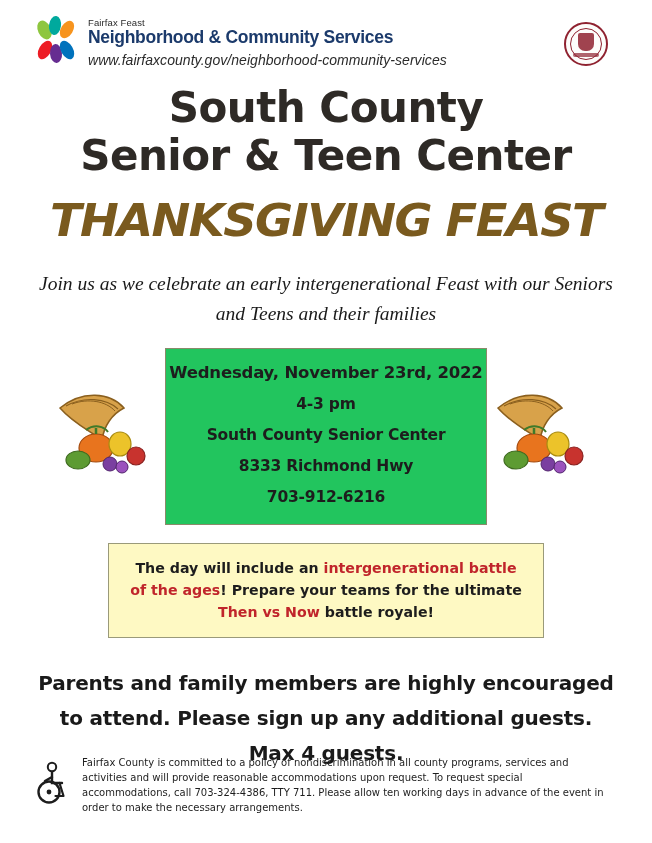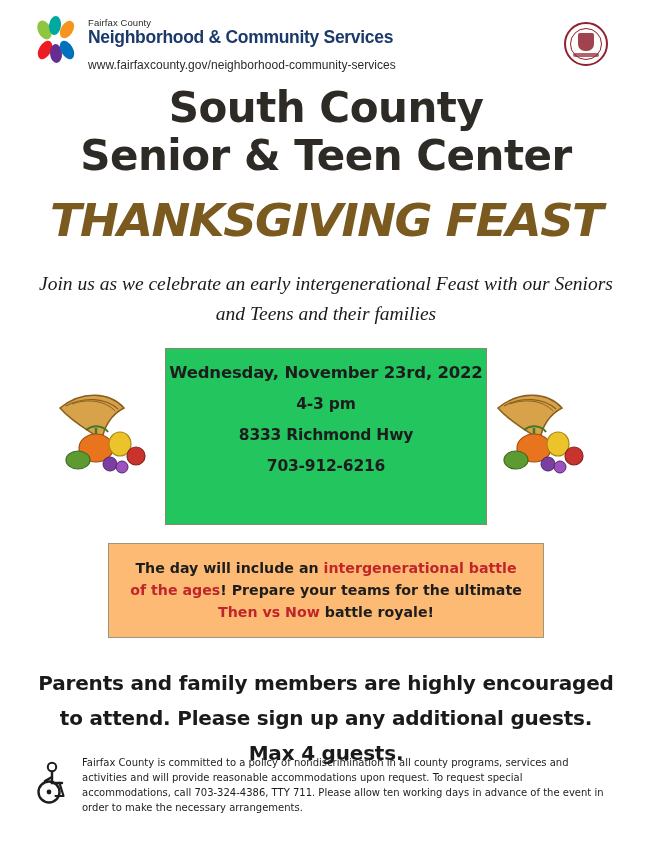--- a/index.html
+++ b/index.html
@@ -63,24 +63,25 @@
     letter-spacing: 0.1px;
   }
   .logo-line2 {
     font-size: 17.5px;
     font-weight: bold;
     color: #1b3a6b;
     letter-spacing: -0.3px;
     line-height: 1.05;
   }
   .logo-line3 {
-    font-size: 12px;
+    font-size: 14px;
     color: #2b2b2b;
     letter-spacing: 0.05px;
-    margin-top: 13px;
+    margin-top: 7px;
+    font-style: italic;
   }
   .county-seal {
     position: absolute;
     right: 44px;
     top: 22px;
     width: 44px;
     height: 44px;
     border-radius: 50%;
     border: 2px solid #8f2230;
     background: #fdfdfb;
@@ -183,21 +184,21 @@
     width: 110px;
     height: 92px;
   }
   .cornucopia.left  { left: 52px; }
   .cornucopia.right { right: 52px; }
 
   
   .battle-box {
     margin: 10px auto 0 auto;
     width: 436px;
-    background: #fdba74;
+    background: #fef9c3;
     border: 1px solid #9a9a7a;
     box-sizing: border-box;
     padding: 13px 20px 14px 20px;
     text-align: center;
     font-family: "DejaVu Sans", sans-serif;
     font-weight: bold;
     font-size: 14.2px;
     line-height: 1.55;
     color: #1d1d1d;
   }
@@ -249,21 +250,21 @@
     <div class="ncs-mark">
       <span class="blob b1"></span>
       <span class="blob b2"></span>
       <span class="blob b3"></span>
       <span class="blob b4"></span>
       <span class="blob b5"></span>
       <span class="blob b6"></span>
       <span class="ncs-text">NCS</span>
     </div>
     <div class="logo-text">
-      <div class="logo-line1">Fairfax County</div>
+      <div class="logo-line1">Fairfax Feast</div>
       <div class="logo-line2">Neighborhood &amp; Community Services</div>
       <div class="logo-line3">www.fairfaxcounty.gov/neighborhood-community-services</div>
     </div>
   </div>
 
   <div class="county-seal">
     <div class="inner"></div>
     <div class="crest"></div>
     <div class="ribbon"></div>
   </div>
@@ -287,20 +288,21 @@
     <circle cx="84" cy="70" r="9" fill="#c8332e" stroke="#8a2220" stroke-width="1.2"></circle>
     <ellipse cx="26" cy="74" rx="12" ry="9" fill="#5d9b32" stroke="#3f6b20" stroke-width="1.2"></ellipse>
     <circle cx="58" cy="78" r="7" fill="#7a3fa0" stroke="#52256e" stroke-width="1"></circle>
     <circle cx="70" cy="81" r="6" fill="#9b52bd" stroke="#52256e" stroke-width="1"></circle>
     <path d="M34 44 c8 -6 18 -4 22 2" fill="none" stroke="#3f7a2a" stroke-width="2"></path>
   </svg>
 
   <div class="details-box">
     <div class="first">Wednesday, November 23rd, 2022</div>
     <div>4-3 pm</div>
+    <div>South County Senior Center</div>
     <div>8333 Richmond Hwy</div>
     <div>703-912-6216</div>
   </div>
 
   <svg class="cornucopia right" viewBox="0 0 110 92" xmlns="http://www.w3.org/2000/svg">
     <path d="M8 22 C30 4, 58 6, 72 22 C60 28, 52 40, 50 54 C36 44, 20 36, 8 22 Z" fill="#d8a24a" stroke="#8a5f1e" stroke-width="1.5"></path>
     <path d="M14 20 C32 10, 54 12, 66 23" fill="none" stroke="#8a5f1e" stroke-width="1.2"></path>
     <path d="M20 18 C36 12, 54 15, 63 25" fill="none" stroke="#8a5f1e" stroke-width="1"></path>
     <ellipse cx="44" cy="62" rx="17" ry="14" fill="#e8741e" stroke="#a34b10" stroke-width="1.2"></ellipse>
     <path d="M44 48 l0 -6" stroke="#3f7a2a" stroke-width="2.5"></path>

